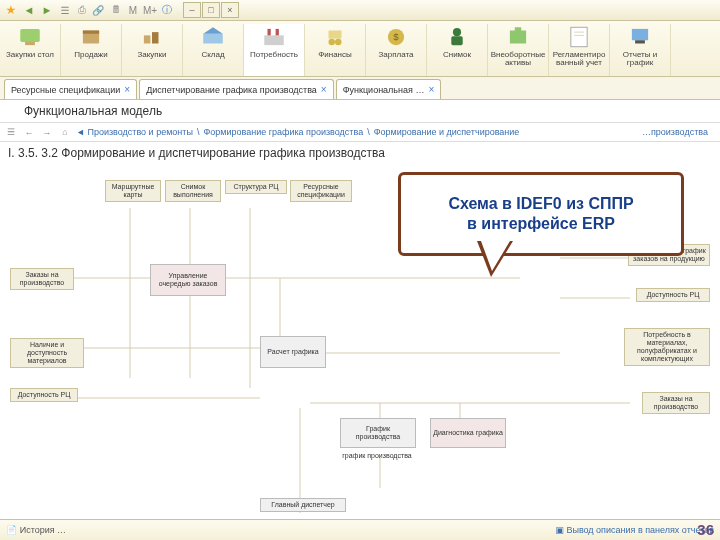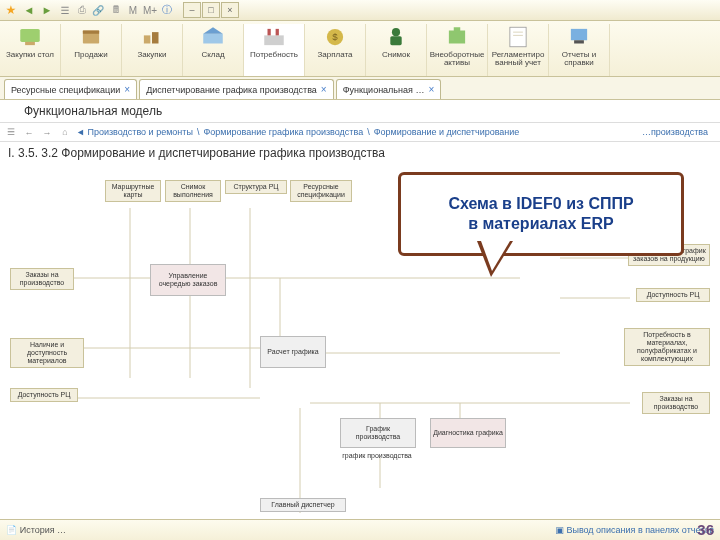--- a/index.html
+++ b/index.html
@@ -92,20 +92,28 @@
   <div class="tool" style="background:#fff;border-bottom:2px solid #f0a030">
       <svg viewBox="0 0 32 32">
         <rect x="4" y="14" width="24" height="12" fill="#cfcfcf"></rect>
         <rect x="8" y="6" width="4" height="8" fill="#b55"></rect>
         <rect x="18" y="6" width="4" height="8" fill="#b55"></rect>
       </svg>
       <span class="lbl">Потребность</span>
     </div>
   <div class="tool">
       <svg viewBox="0 0 32 32">
+        <rect x="8" y="8" width="16" height="10" fill="#e8d788"></rect>
+        <circle cx="12" cy="22" r="4" fill="#d4b84a"></circle>
+        <circle cx="20" cy="22" r="4" fill="#d4b84a"></circle>
+      </svg>
+      <span class="lbl">Финансы</span>
+    </div>
+  <div class="tool">
+      <svg viewBox="0 0 32 32">
         <circle cx="16" cy="16" r="10" fill="#d4b84a"></circle>
         <text x="16" y="20" font-size="12" text-anchor="middle" fill="#7a6320">$</text>
       </svg>
       <span class="lbl">Зарплата</span>
     </div>
   <div class="tool">
       <svg viewBox="0 0 32 32">
         <circle cx="16" cy="10" r="5" fill="#3a7a3a"></circle>
         <rect x="9" y="15" width="14" height="11" fill="#3a7a3a" rx="2"></rect>
       </svg>
@@ -124,21 +132,21 @@
         <line x1="10" y1="10" x2="22" y2="10" stroke="#999"></line>
         <line x1="10" y1="14" x2="22" y2="14" stroke="#999"></line>
       </svg>
       <span class="lbl">Регламентированный учет</span>
     </div>
   <div class="tool">
       <svg viewBox="0 0 32 32">
         <rect x="6" y="6" width="20" height="14" fill="#7ab0e0"></rect>
         <rect x="10" y="20" width="12" height="4" fill="#555"></rect>
       </svg>
-      <span class="lbl">Отчеты и справки</span>
+      <span class="lbl">Отчеты и график</span>
     </div>
 </div>
 
 <div class="tabs">
   <div class="tab">
       <span>Ресурсные спецификации</span>
       <span class="x">×</span>
     </div>
   <div class="tab">
       <span>Диспетчирование графика производства</span>
@@ -203,21 +211,21 @@
     <div class="box top" style="top:66px;right:10px;width:76px">Утвержденный график заказов на продукцию</div>
     <div class="box top" style="top:110px;right:10px;width:68px">Доступность РЦ</div>
     <div class="box top" style="top:150px;right:10px;width:80px">Потребность в материалах, полуфабрикатах и комплектующих</div>
     <div class="box top" style="top:214px;right:10px;width:62px">Заказы на производство</div>
 
     <div class="box gray" style="top:272px;left:340px;width:70px;border:none;background:transparent">график производства</div>
     <div class="box gray" style="top:320px;left:260px;width:80px">Главный диспетчер</div>
 
     <div class="callout">
       <div class="callout-txt">
-        <span>Схема в IDEF0 из СППР</span><br><span>в материалах ERP</span>
+        <span>Схема в IDEF0 из СППР</span><br><span>в интерфейсе ERP</span>
       </div>
       <div class="tail"></div>
     </div>
   </div>
 </div>
 
 <div class="statusbar">
   <span>📄 <span>История …</span></span>
   <span style="color:#3b6fae">▣ <span>Вывод описания в панелях отчетов</span></span>
 </div>

